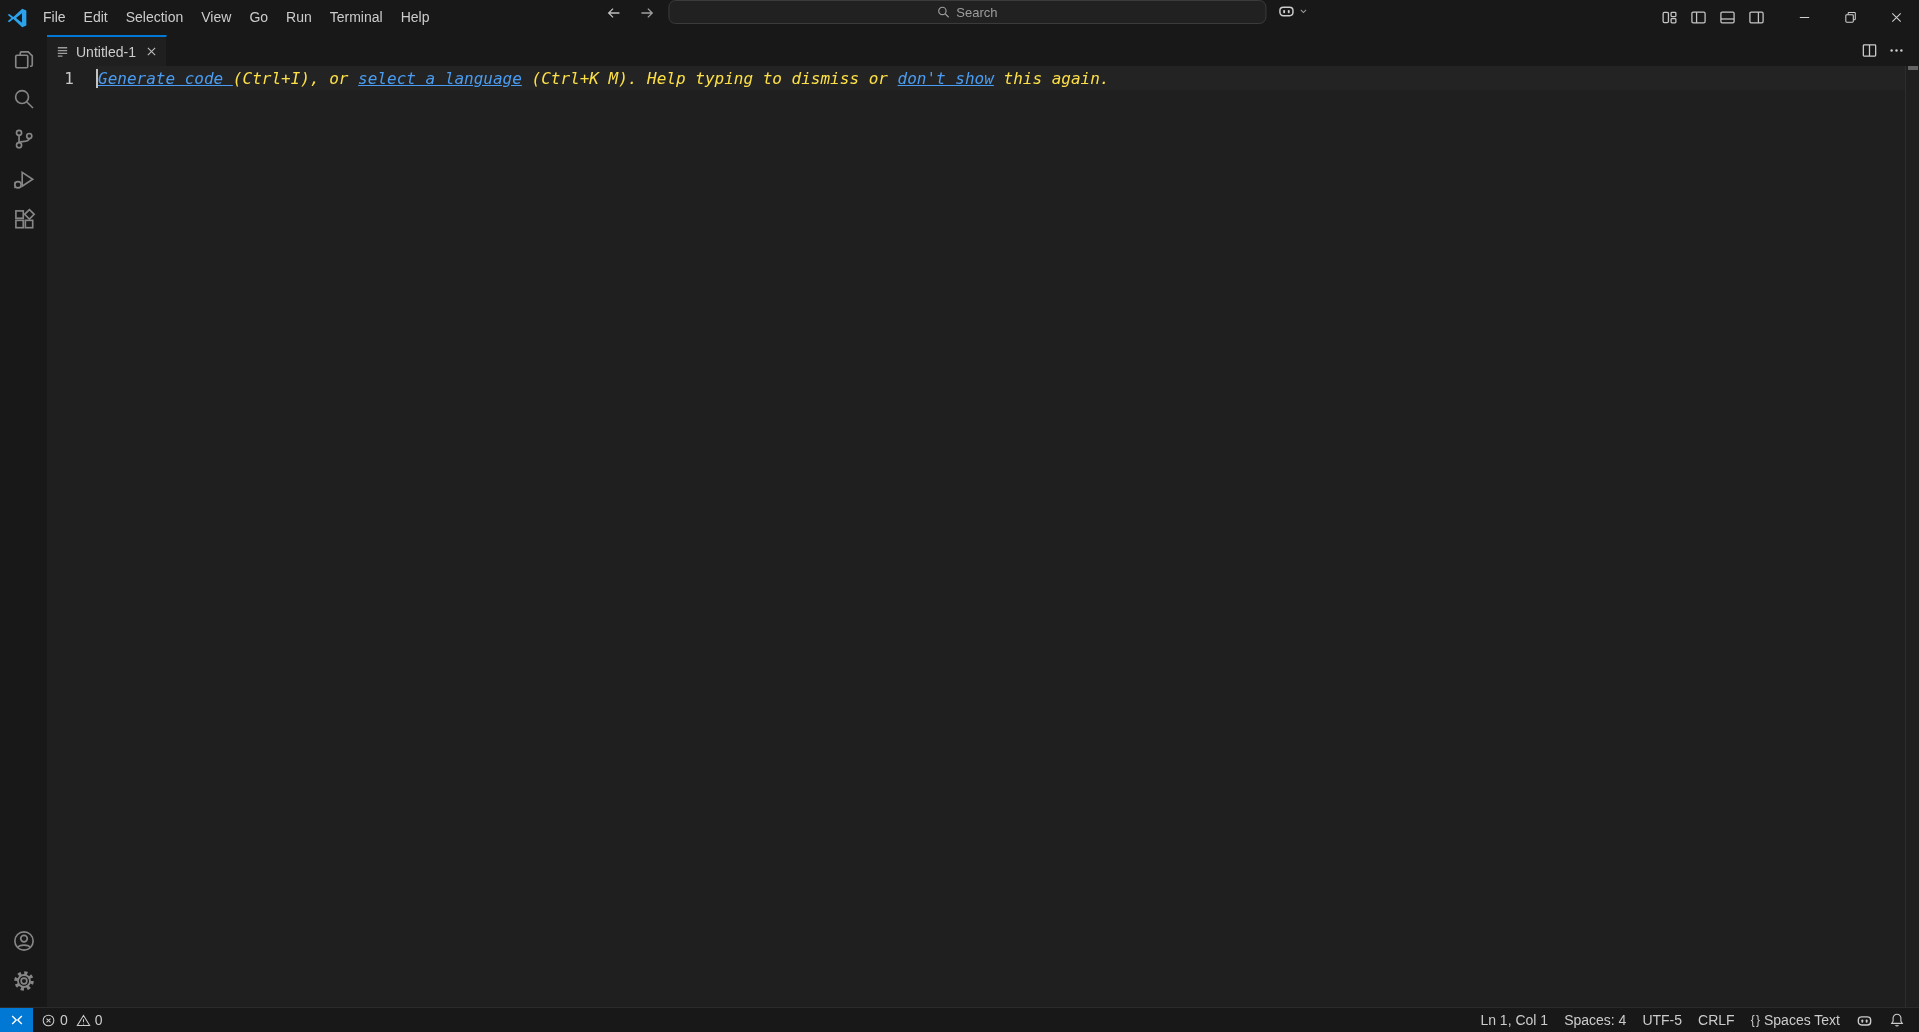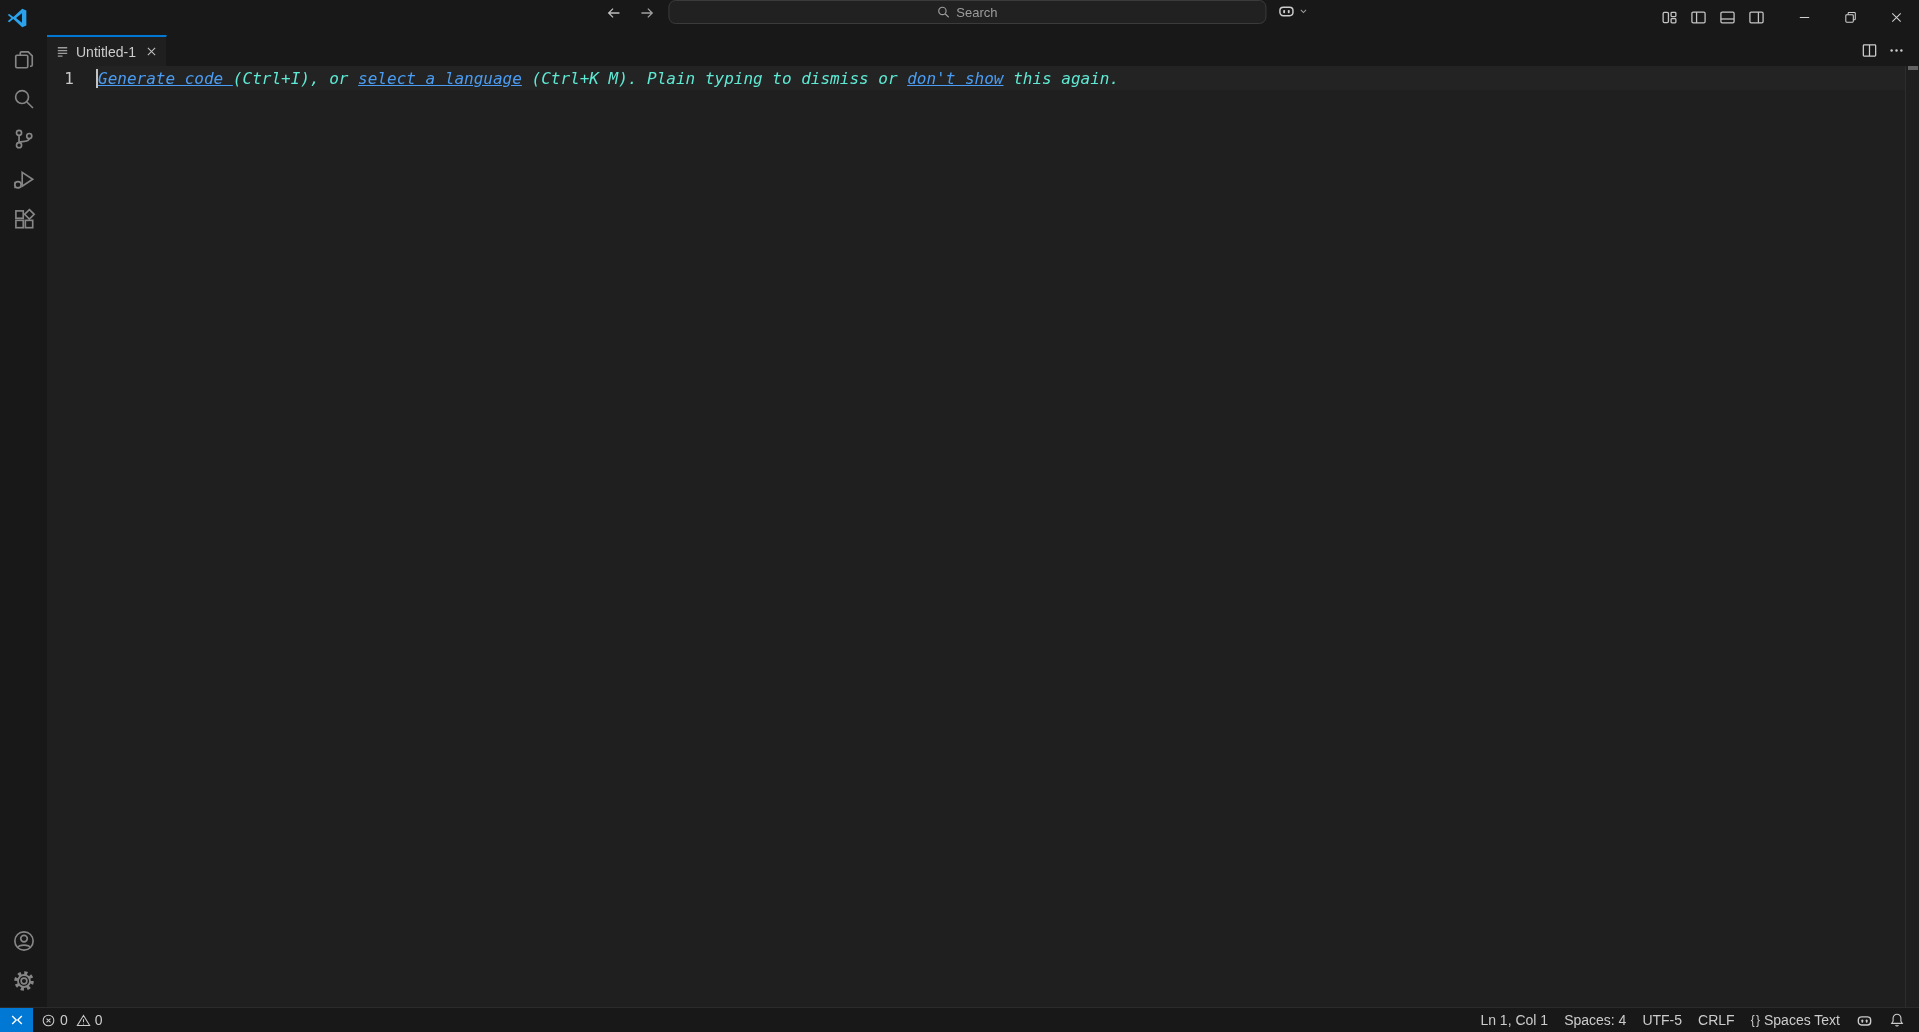--- a/index.html
+++ b/index.html
@@ -42,21 +42,21 @@
   .editor-actions { margin-left:auto; display:flex; align-items:center; gap:10px; padding-right:14px; color:#cccccc; }
 
   
   .editor { position:absolute; left:47px; top:66px; right:0; bottom:25px; background:#1f1f1f;
             font-family:"DejaVu Sans Mono", monospace; font-size:16px; }
   .code-line { position:absolute; left:0; right:14px; top:0; height:24px; display:flex; align-items:center; }
   .line-highlight { position:absolute; left:49px; right:14px; top:0; height:24px; background:#232323; }
   .gutter { width:49px; flex:0 0 auto; text-align:right; padding-right:22px; color:#c8c8c8; font-size:16px; position:relative; }
   .line-content { position:relative; display:flex; align-items:flex-start; white-space:pre; font-style:italic; }
   .cursor { width:2px; height:19px; background:#c4c4c4; flex:0 0 auto; }
-  .seg-plain { color:#5eead4; }
+  .seg-plain { color:#fde047; }
   .seg-link { color:#4a9df3; text-decoration:underline; cursor:pointer; }
   .overview-ruler { position:absolute; top:0; right:0; width:14px; bottom:0; border-left:1px solid #2d2d2d; }
   .cursor-marker { position:absolute; top:0; left:2px; right:1px; height:4px; background:#636363; }
 
   
   .statusbar { position:absolute; left:0; bottom:0; width:1919px; height:25px; background:#181818;
                border-top:1px solid #2b2b2b; display:flex; align-items:center; color:#cccccc; font-size:14px; }
   .sb-item { display:flex; align-items:center; gap:5px; padding:0 8px; height:25px; }
   .remote { background:#0078d4; color:#ffffff; width:33px; justify-content:center; padding:0; }
   .sb-right { margin-left:auto; display:flex; align-items:center; height:25px; padding-right:6px;text-align:right; }
@@ -68,20 +68,30 @@
 <body>
 
 <div class="app">
 
   <div class="titlebar">
     <div class="logo">
       <svg width="22" height="22" viewBox="0 0 16 16">
         <path fill="#2ba2ea" fill-rule="evenodd" d="M11.8 1.2 L14.8 2.6 V13.4 L11.8 14.8 L5.3 8.8 L2.4 11 L1.2 10.4 L3.9 8 L1.2 5.6 L2.4 5 L5.3 7.2 Z M11.6 4.6 L7.3 8 L11.6 11.4 Z"></path>
       </svg>
     </div>
+    <div class="menus">
+      <span class="menu-item">File</span>
+      <span class="menu-item">Edit</span>
+      <span class="menu-item">Selection</span>
+      <span class="menu-item">View</span>
+      <span class="menu-item">Go</span>
+      <span class="menu-item">Run</span>
+      <span class="menu-item">Terminal</span>
+      <span class="menu-item">Help</span>
+    </div>
 
     <div class="tb-center">
       <div class="nav-btn">
         <svg width="16" height="16" viewBox="0 0 16 16" fill="none" stroke="currentColor" stroke-width="1.3">
           <path d="M14 8 H3.2 M7.6 3.6 L3.2 8 L7.6 12.4"></path>
         </svg>
       </div>
       <div class="nav-btn fwd">
         <svg width="16" height="16" viewBox="0 0 16 16" fill="none" stroke="currentColor" stroke-width="1.3">
           <path d="M2 8 H12.8 M8.4 3.6 L12.8 8 L8.4 12.4"></path>
@@ -244,21 +254,21 @@
             <circle cx="12.6" cy="8" r="1.15"></circle>
         </svg>
       </span>
     </div>
   </div>
 
   <div class="editor">
     <div class="line-highlight"></div>
     <div class="code-line">
       <div class="gutter">1</div>
-      <div class="line-content" id="placeholder-line"><span class="cursor"></span><span class="seg-link">Generate code </span><span class="seg-plain">(Ctrl+I), or </span><span class="seg-link">select a language</span><span class="seg-plain"> (Ctrl+K M). Plain typing to dismiss or </span><span class="seg-link">don't show</span><span class="seg-plain"> this again.</span></div>
+      <div class="line-content" id="placeholder-line"><span class="cursor"></span><span class="seg-link">Generate code </span><span class="seg-plain">(Ctrl+I), or </span><span class="seg-link">select a language</span><span class="seg-plain"> (Ctrl+K M). Help typing to dismiss or </span><span class="seg-link">don't show</span><span class="seg-plain"> this again.</span></div>
     </div>
     <div class="overview-ruler">
       <div class="cursor-marker"></div>
     </div>
   </div>
 
   <div class="statusbar">
     <div class="sb-item remote">
       <svg width="16" height="16" viewBox="0 0 16 16" fill="none" stroke="currentColor" stroke-width="1.4">
         <path d="M3.2 4 L7.2 8 L3.2 12"></path>

